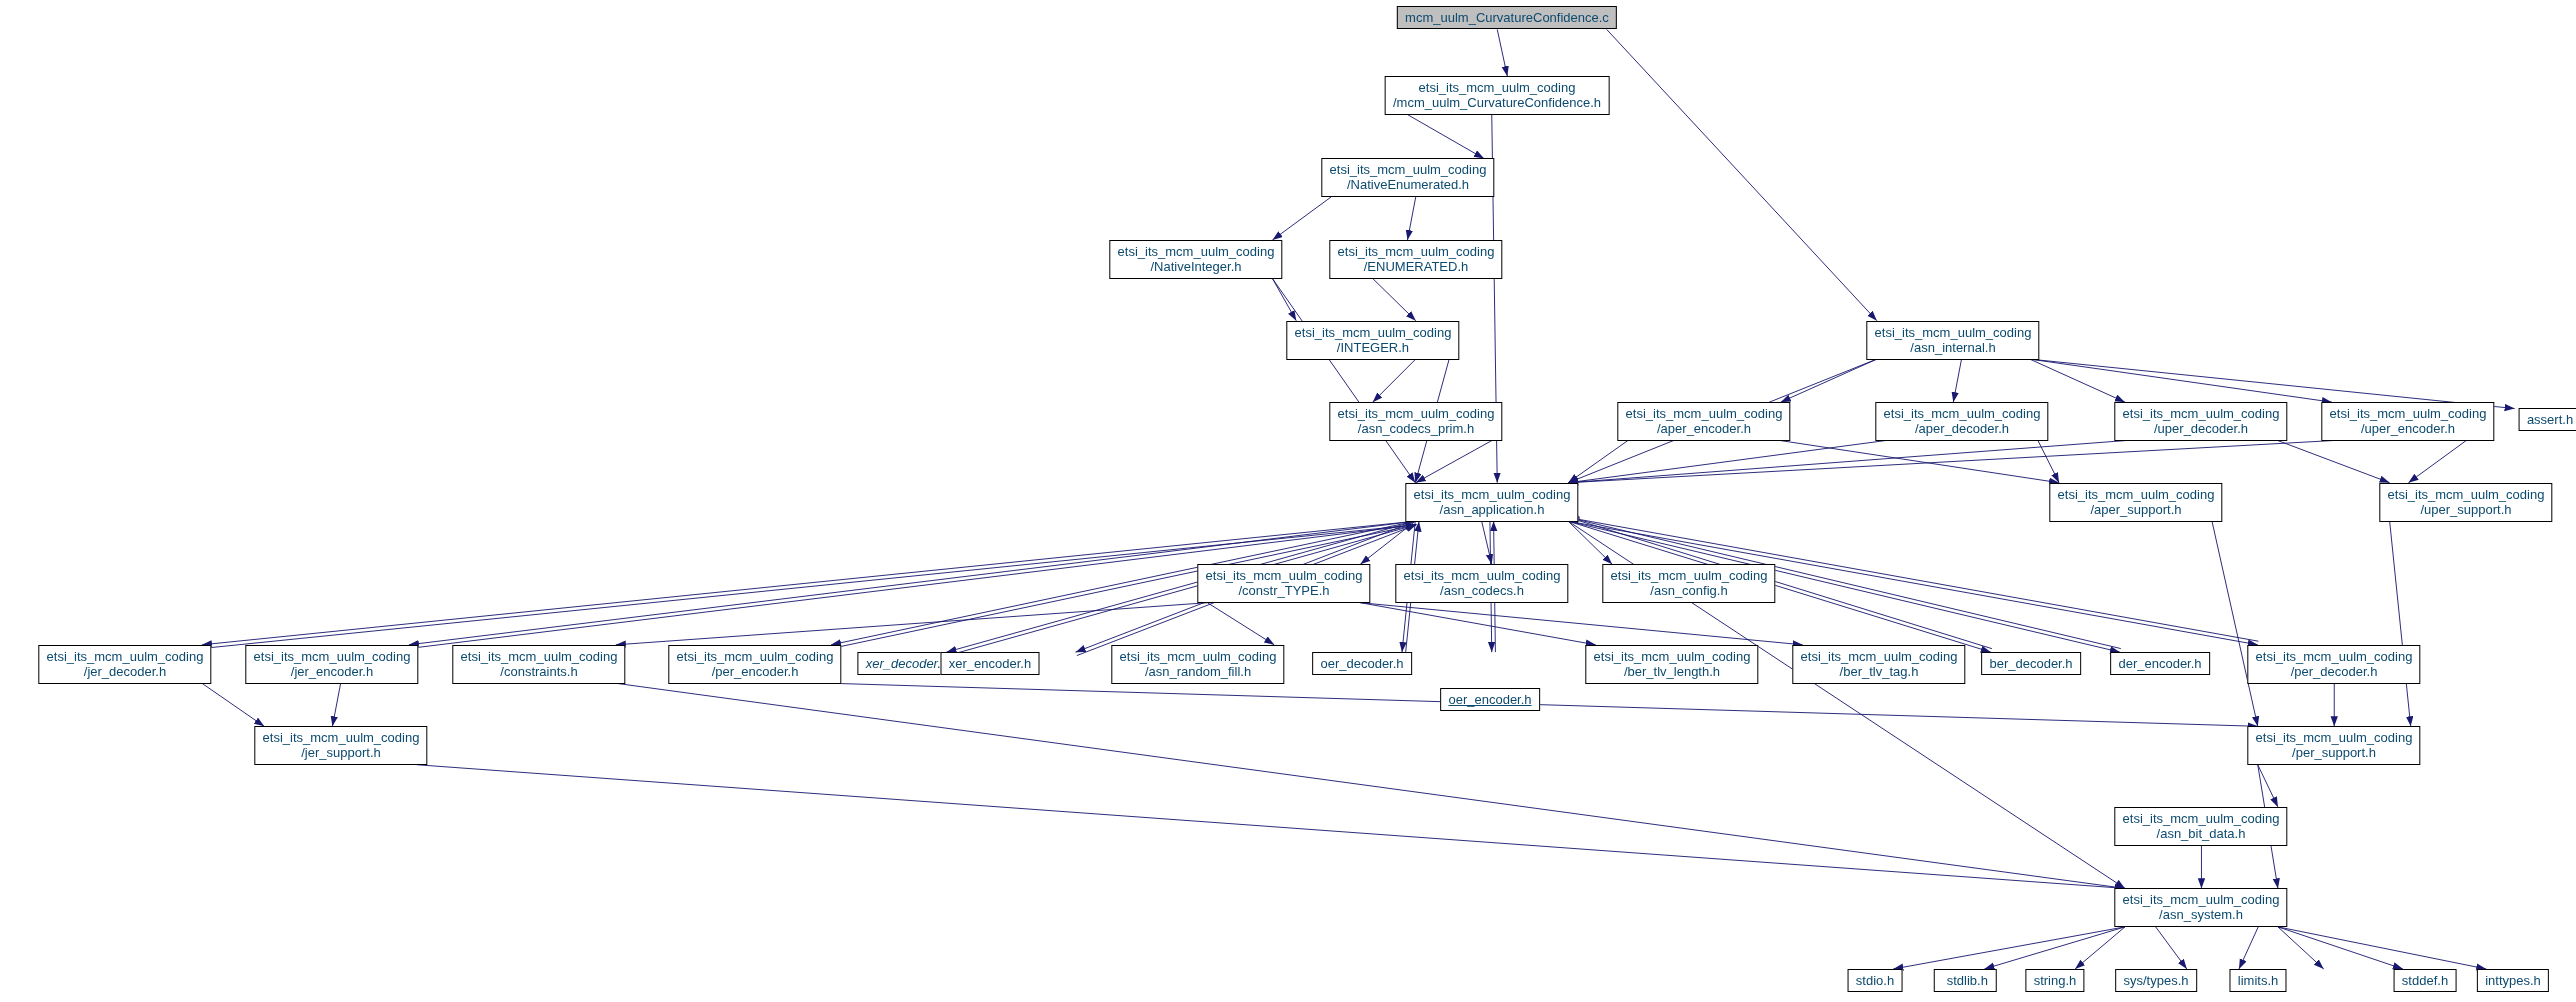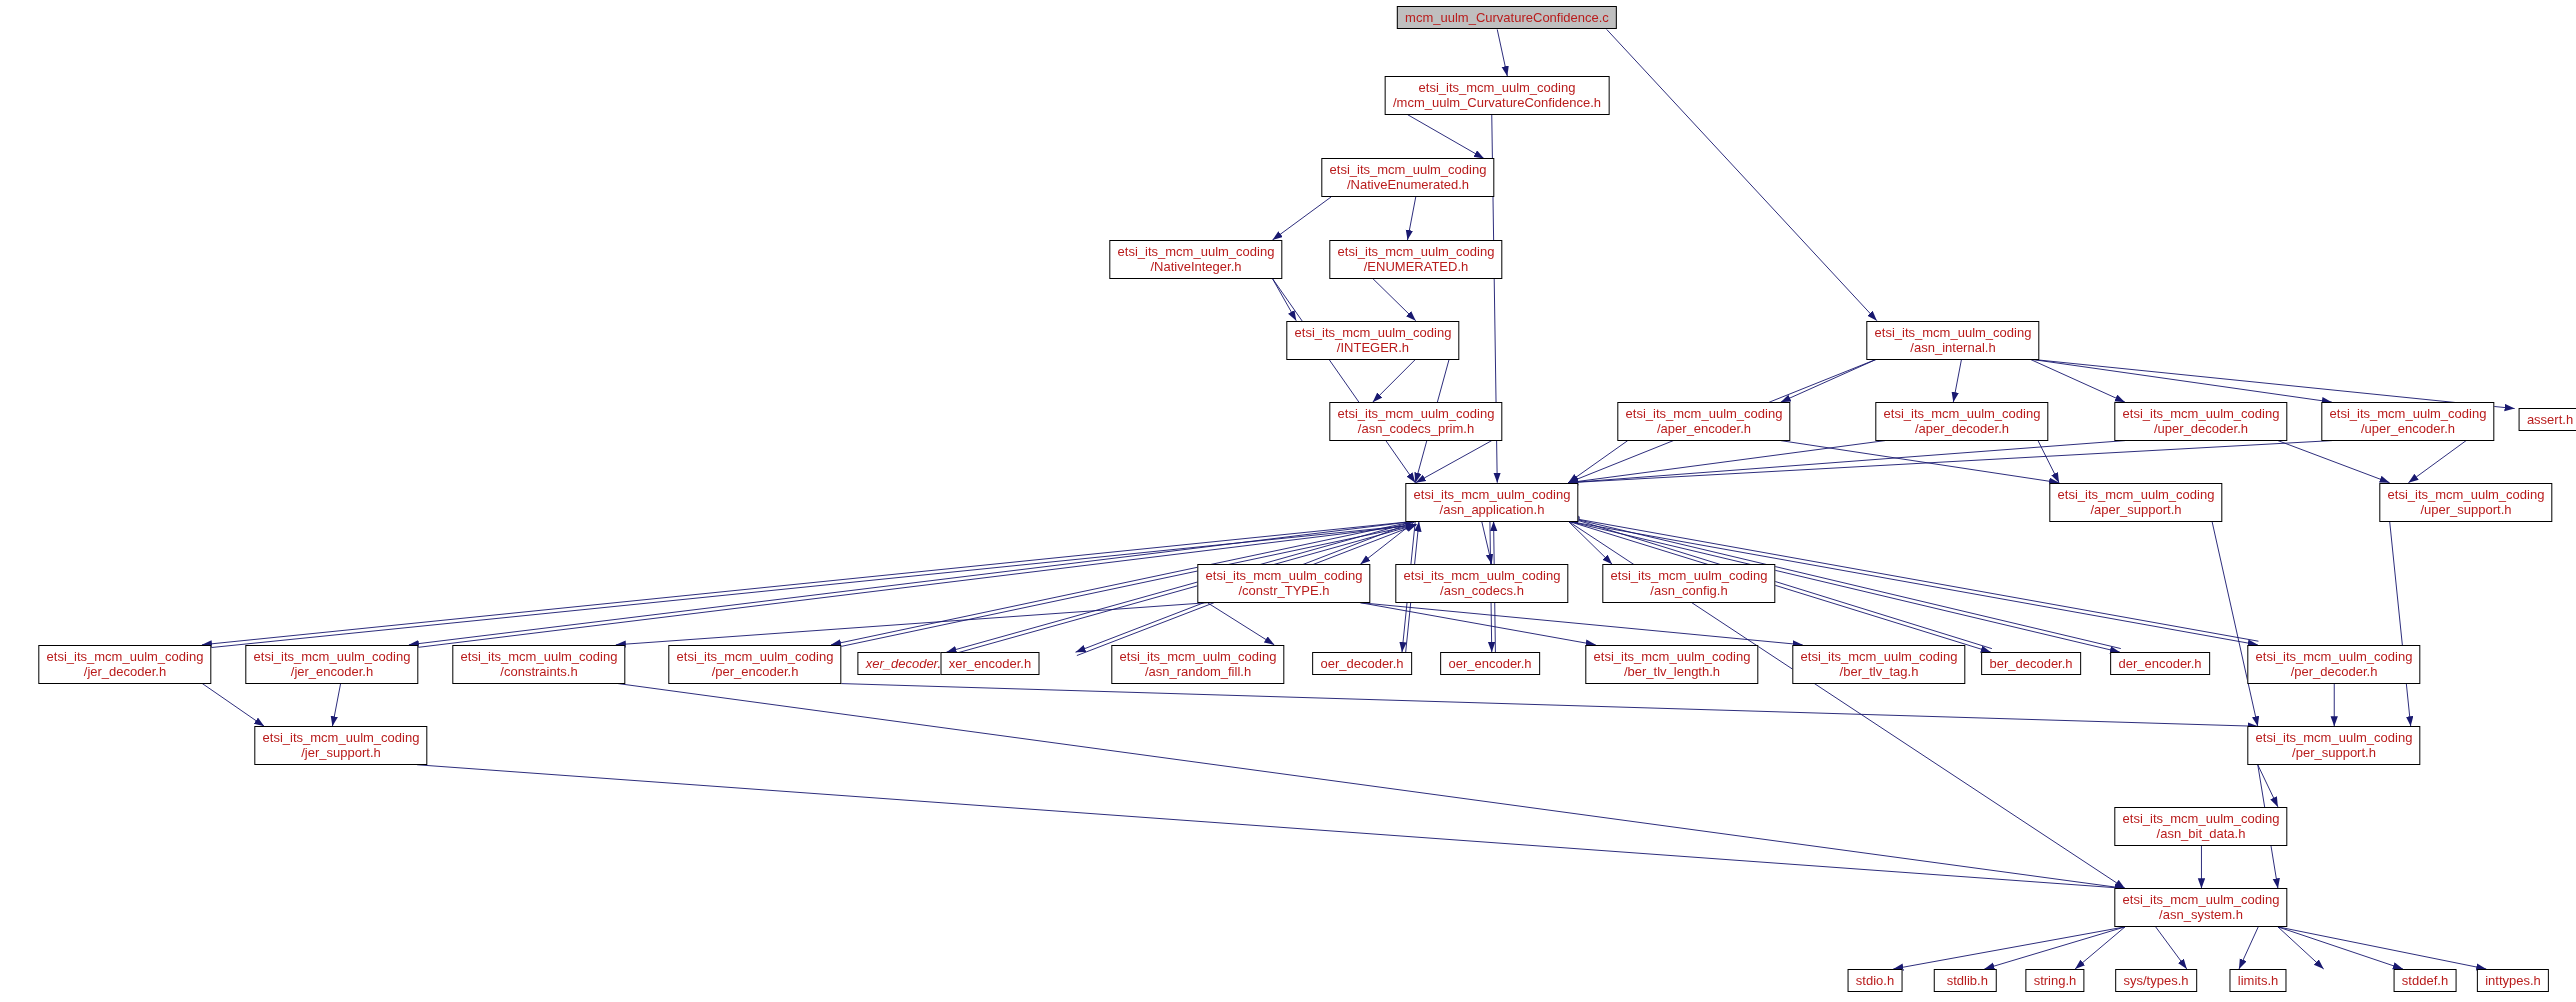--- a/index.html
+++ b/index.html
@@ -13,21 +13,21 @@
   #edge-layer{position:absolute;left:0;top:0;}
   .node{
     position:absolute;
     transform:translateX(-50%);
     background:#ffffff;
     border:0.9px solid #000000;
     padding:2.7px 7.3px;
     font-size:13px;
     line-height:15.6px;
     text-align:center;
-    color:#b91c1c;
+    color:#0c4a6e;
     white-space:nowrap;
     box-sizing:border-box;
     z-index:2;
   }
   .node.root{background:#bfbfbf;}
   .node .line{display:block;}
 </style>
 </head>
 <body>
 
@@ -208,21 +208,21 @@
     <div class="node" style="left: 990px; top: 652px;">
       <span class="line">xer_encoder.h</span>
     </div>
     <div class="node" style="left: 1198px; top: 645px;">
       <span class="line">etsi_its_mcm_uulm_coding</span>
       <span class="line">/asn_random_fill.h</span>
     </div>
     <div class="node" style="left: 1362px; top: 652px;">
       <span class="line">oer_decoder.h</span>
     </div>
-    <div class="node" style="left: 1490px; top: 652px;">
+    <div class="node" style="left: 1490px; top: 688px; text-decoration: underline;">
       <span class="line">oer_encoder.h</span>
     </div>
     <div class="node" style="left: 1672px; top: 645px;">
       <span class="line">etsi_its_mcm_uulm_coding</span>
       <span class="line">/ber_tlv_length.h</span>
     </div>
     <div class="node" style="left: 1879px; top: 645px;">
       <span class="line">etsi_its_mcm_uulm_coding</span>
       <span class="line">/ber_tlv_tag.h</span>
     </div>

